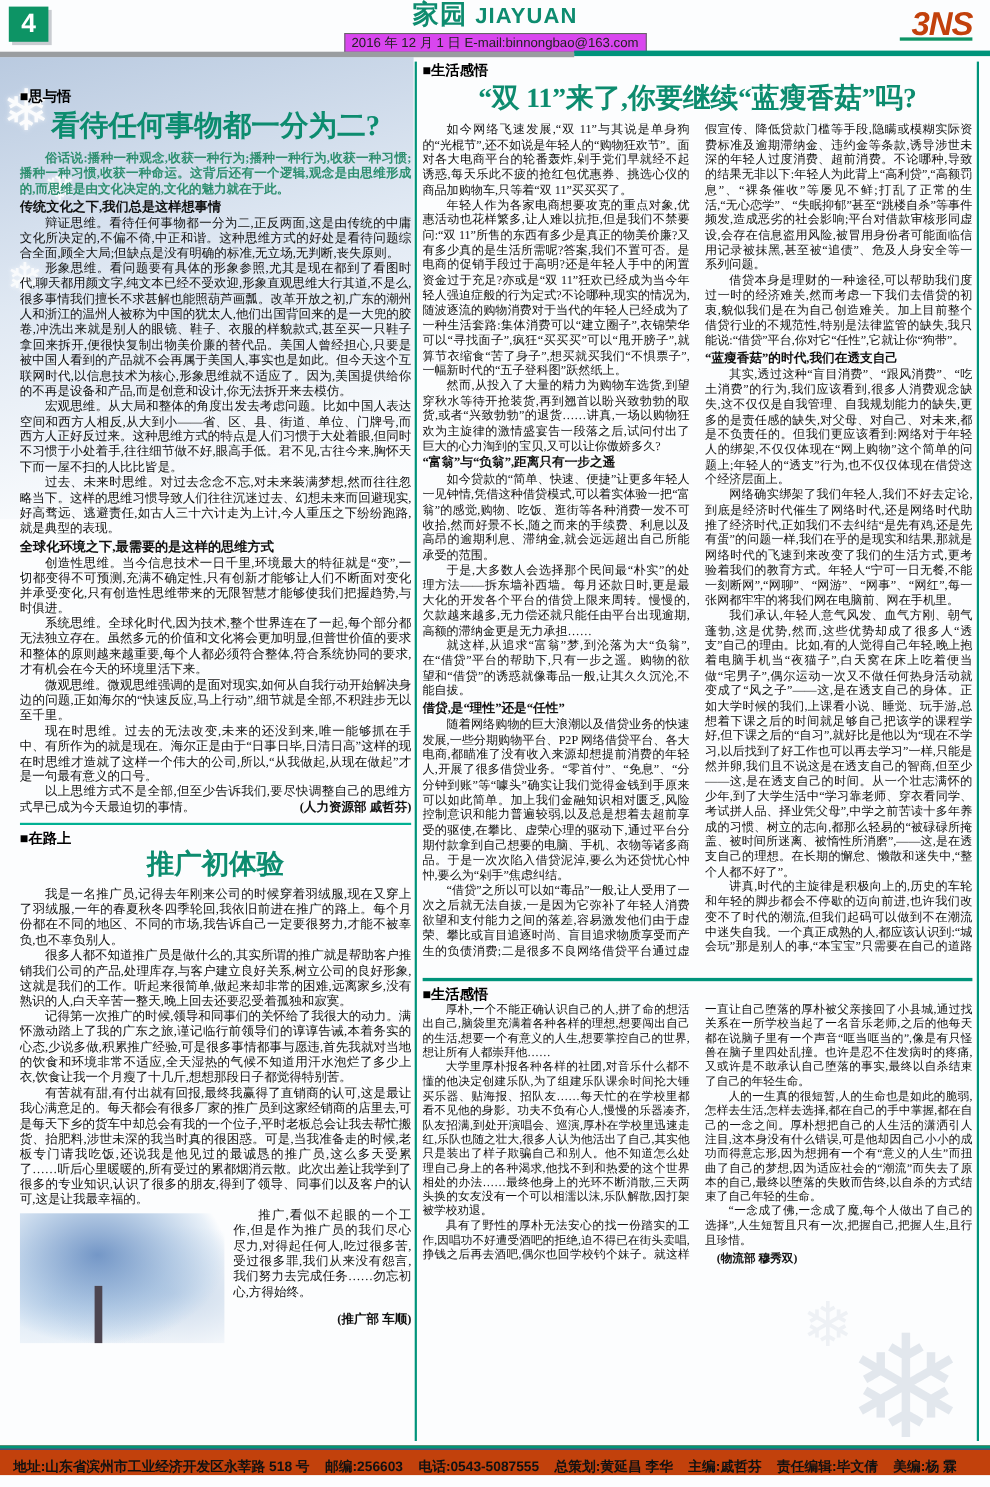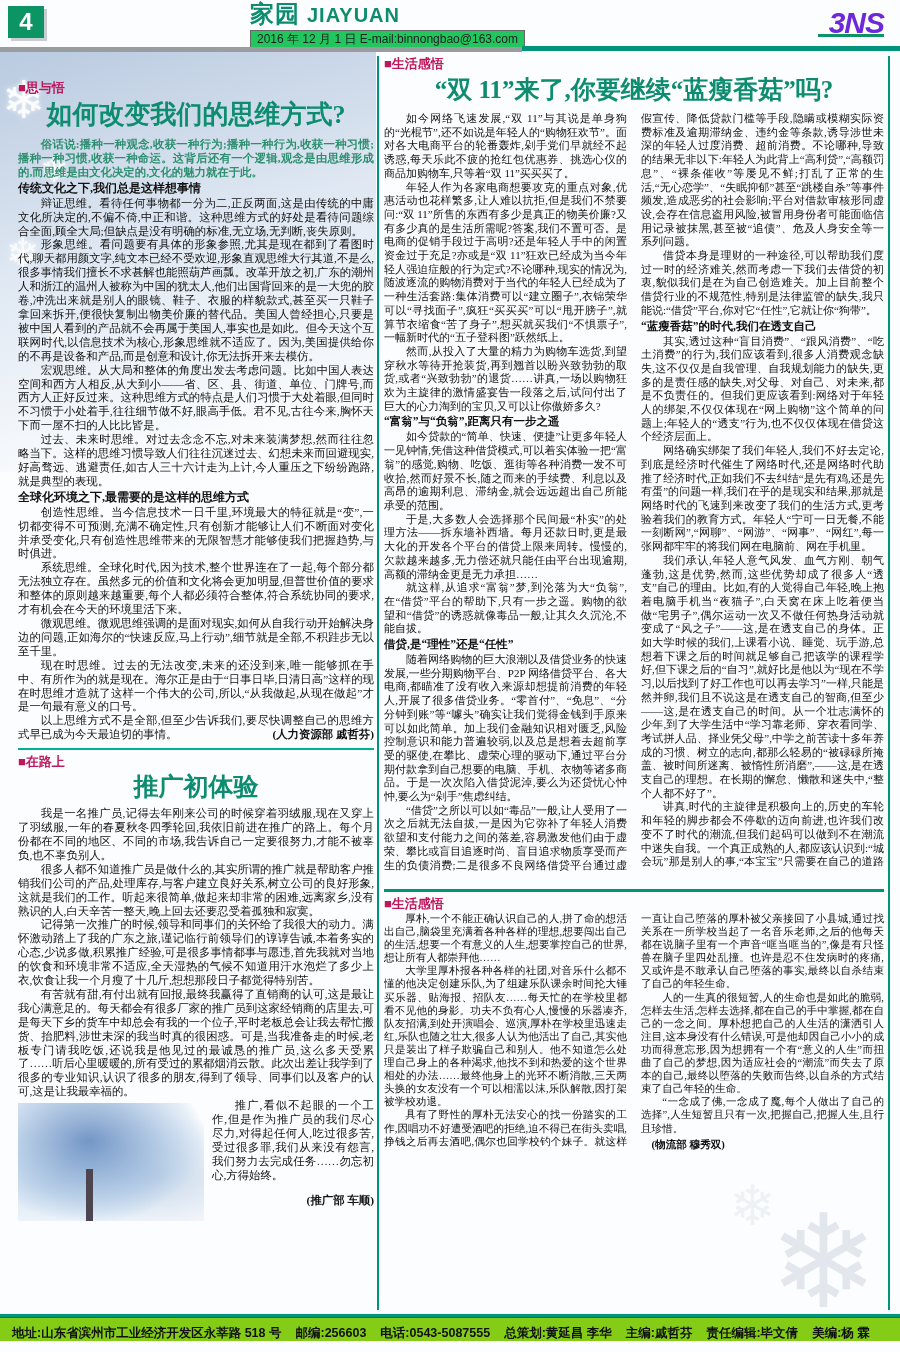--- a/index.html
+++ b/index.html
@@ -4,26 +4,26 @@
 <style>
   html,body{margin:0;padding:0;}
   body{width:900px;height:1352px;position:relative;background:#fcfdfe;
        font-family:"Liberation Serif","DejaVu Serif",serif;color:#111;overflow:hidden;}
   .page{position:absolute;inset:0;overflow:hidden;}
   
   .masthead{position:absolute;top:0;left:0;width:900px;height:46px;}
   .pageno{position:absolute;left:8px;top:6px;width:36px;height:32px;background:#0d9465;
           color:#fff;font:bold 24px/32px "Liberation Sans",sans-serif;text-align:center;
           box-shadow:3px 3px 0 #c9ccd1;}
-  .mast-center{position:absolute;left:250px;width:400px;top:2px;}
+  .mast-center{position:absolute;left:250px;width:400px;text-align:center;top:2px;}
   .mast-title{color:#0d8c6f;font-weight:bold;font-size:24px;line-height:24px;letter-spacing:1px;}
   .mast-title .en{font-family:"Liberation Sans",sans-serif;font-size:20px;}
-  .date-box{display:inline-block;margin-top:3px;border:1px solid #666;background:#22c55e;
+  .date-box{display:inline-block;margin-top:3px;border:1px solid #666;background:#d946ef;
             font:12px/16px "Liberation Sans",sans-serif;padding:0 6px;color:#222;}
-  .logo{position:absolute;right:16px;top:8px;color:#6d28d9;
+  .logo{position:absolute;right:16px;top:8px;color:#c2410c;
         font:bold italic 30px/30px "Liberation Sans",sans-serif;letter-spacing:-1px;}
   .logo-accent{position:absolute;right:16px;top:34px;width:66px;height:3px;background:#0d9465;}
   .header-bar{position:absolute;top:46px;left:0;width:900px;height:6px;display:flex;}
   .bar-gray{width:58%;height:5px;background:#9a9da0;margin-top:1px;}
   .bar-teal{width:42%;height:5px;background:#00947b;}
   
   .sky{position:absolute;left:0;top:52px;width:376px;height:420px;z-index:0;
        background:linear-gradient(165deg,rgba(150,175,208,.65),rgba(190,208,230,.45) 45%,rgba(235,242,248,.15) 85%,transparent);}
   .flake{position:absolute;color:#ffffff;z-index:0;text-shadow:0 0 4px rgba(255,255,255,.9);}
   .flake.f1{left:2px;top:70px;font-size:52px;opacity:.95;}
@@ -38,21 +38,21 @@
         linear-gradient(#4c4550,#4c4550) 38% 100% / 7px 52px no-repeat,
         radial-gradient(ellipse at 38% 32%,rgba(95,135,190,.85),rgba(140,175,215,.55) 42%,rgba(185,210,235,.3) 65%,transparent 72%),
         radial-gradient(ellipse at 75% 62%,rgba(150,180,215,.5),transparent 60%),
         radial-gradient(ellipse at 15% 70%,rgba(170,200,230,.45),transparent 55%);}
   
   .col-left{position:absolute;left:18px;top:56px;width:356px;height:1254px;overflow:hidden;z-index:1;}
   .v-divider{position:absolute;left:377px;top:56px;width:2px;height:1254px;background:#00947b;}
   .col-right{position:absolute;left:384px;top:56px;width:506px;height:1254px;overflow:hidden;z-index:1;
              border-right:2px solid #00947b;box-sizing:border-box;padding-right:4px;}
   
-  .sec-label{color:#be185d;font:bold 13px/16px "Liberation Sans",sans-serif;}
+  .sec-label{color:#000000;font:bold 13px/16px "Liberation Sans",sans-serif;}
   .a-title{color:#0d8c6f;font-weight:bold;text-align:center;}
   .t{margin:0;text-indent:2em;text-align:justify;}
   .sub{font-weight:bold;text-align:left;margin:0;break-inside:avoid;}
   .byline{font-weight:bold;}
   
   .art1{padding-top:24px;}
   .art1 .a-title{font-size:26px;line-height:34px;margin:2px 0 6px;}
   .art1 .lead{color:#2e8f70;font-weight:bold;}
   .art1 .body{font-size:11.4px;line-height:13.9px;}
   .art1 .sub{font-size:12px;line-height:17px;}
@@ -68,21 +68,21 @@
               font-size:11px;line-height:13.7px;}
   .art3 .sub{font-size:11.5px;line-height:17px;}
   .rt-divider{height:3px;background:#00947b;margin:5px 0 4px;}
   
   .art4{position:relative;}
   .art4 .a-title{font-size:26px;line-height:34px;margin:0 0 4px;}
   .art4 .body{column-count:2;column-gap:14px;height:352px;overflow:hidden;
               font-size:10.6px;line-height:13.1px;position:relative;z-index:1;}
   .art4 .byline{margin-top:3px;text-indent:1em;}
   
-  .footer{position:absolute;left:0;top:1314px;width:900px;border-top:3px solid #00947b;z-index:2;background:#84cc16;}
+  .footer{position:absolute;left:0;top:1314px;width:900px;border-top:3px solid #00947b;z-index:2;background:#c2410c;}
   .footer-inner{border-top:1px solid #2a52a0;display:flex;gap:14px;padding:7px 12px 0 12px;
                 font:bold 12.5px/16px "Liberation Sans",sans-serif;white-space:nowrap;}
 </style>
 </head>
 <body>
 
 <div class="page">
 
   <header class="masthead">
     <div class="pageno">4</div>
@@ -103,21 +103,21 @@
 
   <div class="sky"></div>
   <span class="flake f1">❄</span>
   <span class="flake f2">❄</span>
   <span class="flake f3">❄</span>
   <span class="flake f4">❄</span>
 
   <section class="col-left">
     <article class="art1">
       <div class="sec-label">■思与悟</div>
-      <h1 class="a-title">如何改变我们的思维方式?</h1>
+      <h1 class="a-title">看待任何事物都一分为二?</h1>
       <div class="body">
         <p class="t lead">俗话说:播种一种观念,收获一种行为;播种一种行为,收获一种习惯;播种一种习惯,收获一种命运。这背后还有一个逻辑,观念是由思维形成的,而思维是由文化决定的,文化的魅力就在于此。</p>
         <p class="sub">传统文化之下,我们总是这样想事情</p>
         <p class="t">辩证思维。看待任何事物都一分为二,正反两面,这是由传统的中庸文化所决定的,不偏不倚,中正和谐。这种思维方式的好处是看待问题综合全面,顾全大局;但缺点是没有明确的标准,无立场,无判断,丧失原则。</p>
         <p class="t">形象思维。看问题要有具体的形象参照,尤其是现在都到了看图时代,聊天都用颜文字,纯文本已经不受欢迎,形象直观思维大行其道,不是么,很多事情我们擅长不求甚解也能照葫芦画瓢。改革开放之初,广东的潮州人和浙江的温州人被称为中国的犹太人,他们出国背回来的是一大兜的胶卷,冲洗出来就是别人的眼镜、鞋子、衣服的样貌款式,甚至买一只鞋子拿回来拆开,便很快复制出物美价廉的替代品。美国人曾经担心,只要是被中国人看到的产品就不会再属于美国人,事实也是如此。但今天这个互联网时代,以信息技术为核心,形象思维就不适应了。因为,美国提供给你的不再是设备和产品,而是创意和设计,你无法拆开来去模仿。</p>
         <p class="t">宏观思维。从大局和整体的角度出发去考虑问题。比如中国人表达空间和西方人相反,从大到小——省、区、县、街道、单位、门牌号,而西方人正好反过来。这种思维方式的特点是人们习惯于大处着眼,但同时不习惯于小处着手,往往细节做不好,眼高手低。君不见,古往今来,胸怀天下而一屋不扫的人比比皆是。</p>
         <p class="t">过去、未来时思维。对过去念念不忘,对未来装满梦想,然而往往忽略当下。这样的思维习惯导致人们往往沉迷过去、幻想未来而回避现实,好高骛远、逃避责任,如古人三十六计走为上计,今人重压之下纷纷跑路,就是典型的表现。</p>
         <p class="sub">全球化环境之下,最需要的是这样的思维方式</p>
         <p class="t">创造性思维。当今信息技术一日千里,环境最大的特征就是“变”,一切都变得不可预测,充满不确定性,只有创新才能够让人们不断面对变化并承受变化,只有创造性思维带来的无限智慧才能够使我们把握趋势,与时俱进。</p>
         <p class="t">系统思维。全球化时代,因为技术,整个世界连在了一起,每个部分都无法独立存在。虽然多元的价值和文化将会更加明显,但普世价值的要求和整体的原则越来越重要,每个人都必须符合整体,符合系统协同的要求,才有机会在今天的环境里活下来。</p>

